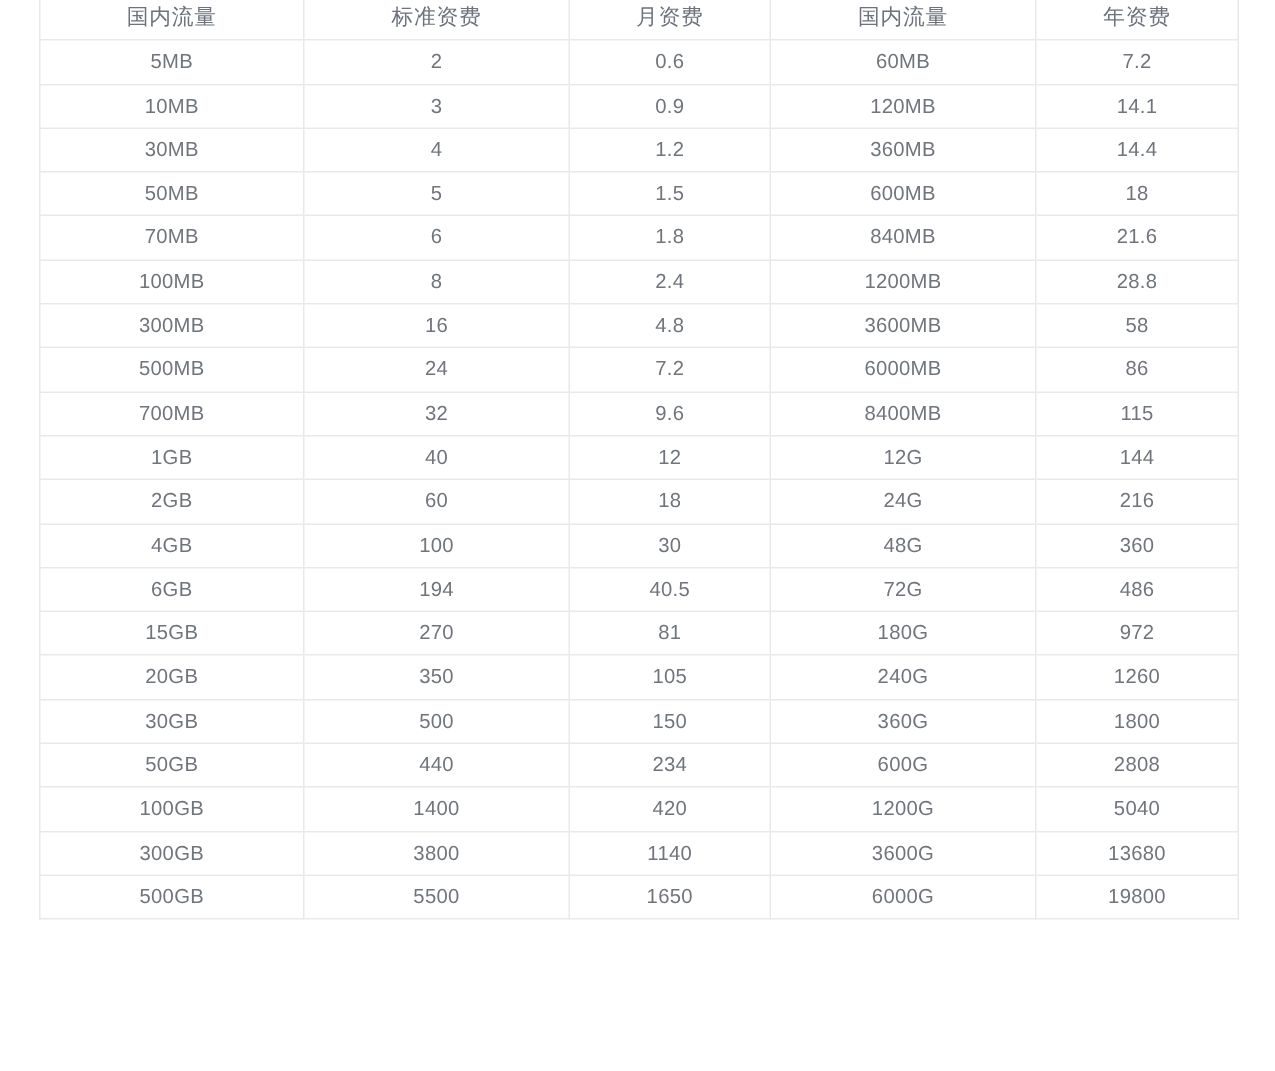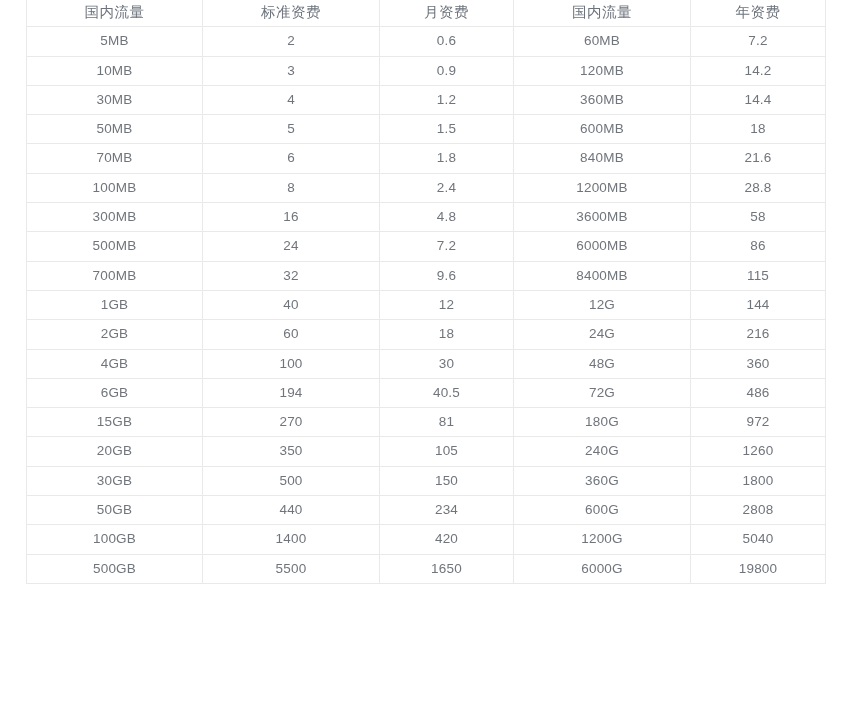--- a/index.html
+++ b/index.html
@@ -90,21 +90,21 @@
             <td>2</td>
             <td>0.6</td>
             <td>60MB</td>
             <td>7.2</td>
           </tr>
           <tr>
             <td>10MB</td>
             <td>3</td>
             <td>0.9</td>
             <td>120MB</td>
-            <td>14.2</td>
+            <td>14.1</td>
           </tr>
           <tr>
             <td>30MB</td>
             <td>4</td>
             <td>1.2</td>
             <td>360MB</td>
             <td>14.4</td>
           </tr>
           <tr>
             <td>50MB</td>
@@ -203,20 +203,27 @@
             <td>234</td>
             <td>600G</td>
             <td>2808</td>
           </tr>
           <tr>
             <td>100GB</td>
             <td>1400</td>
             <td>420</td>
             <td>1200G</td>
             <td>5040</td>
+          </tr>
+          <tr>
+            <td>300GB</td>
+            <td>3800</td>
+            <td>1140</td>
+            <td>3600G</td>
+            <td>13680</td>
           </tr>
           <tr>
             <td>500GB</td>
             <td>5500</td>
             <td>1650</td>
             <td>6000G</td>
             <td>19800</td>
           </tr>
         </tbody>
     </table>

